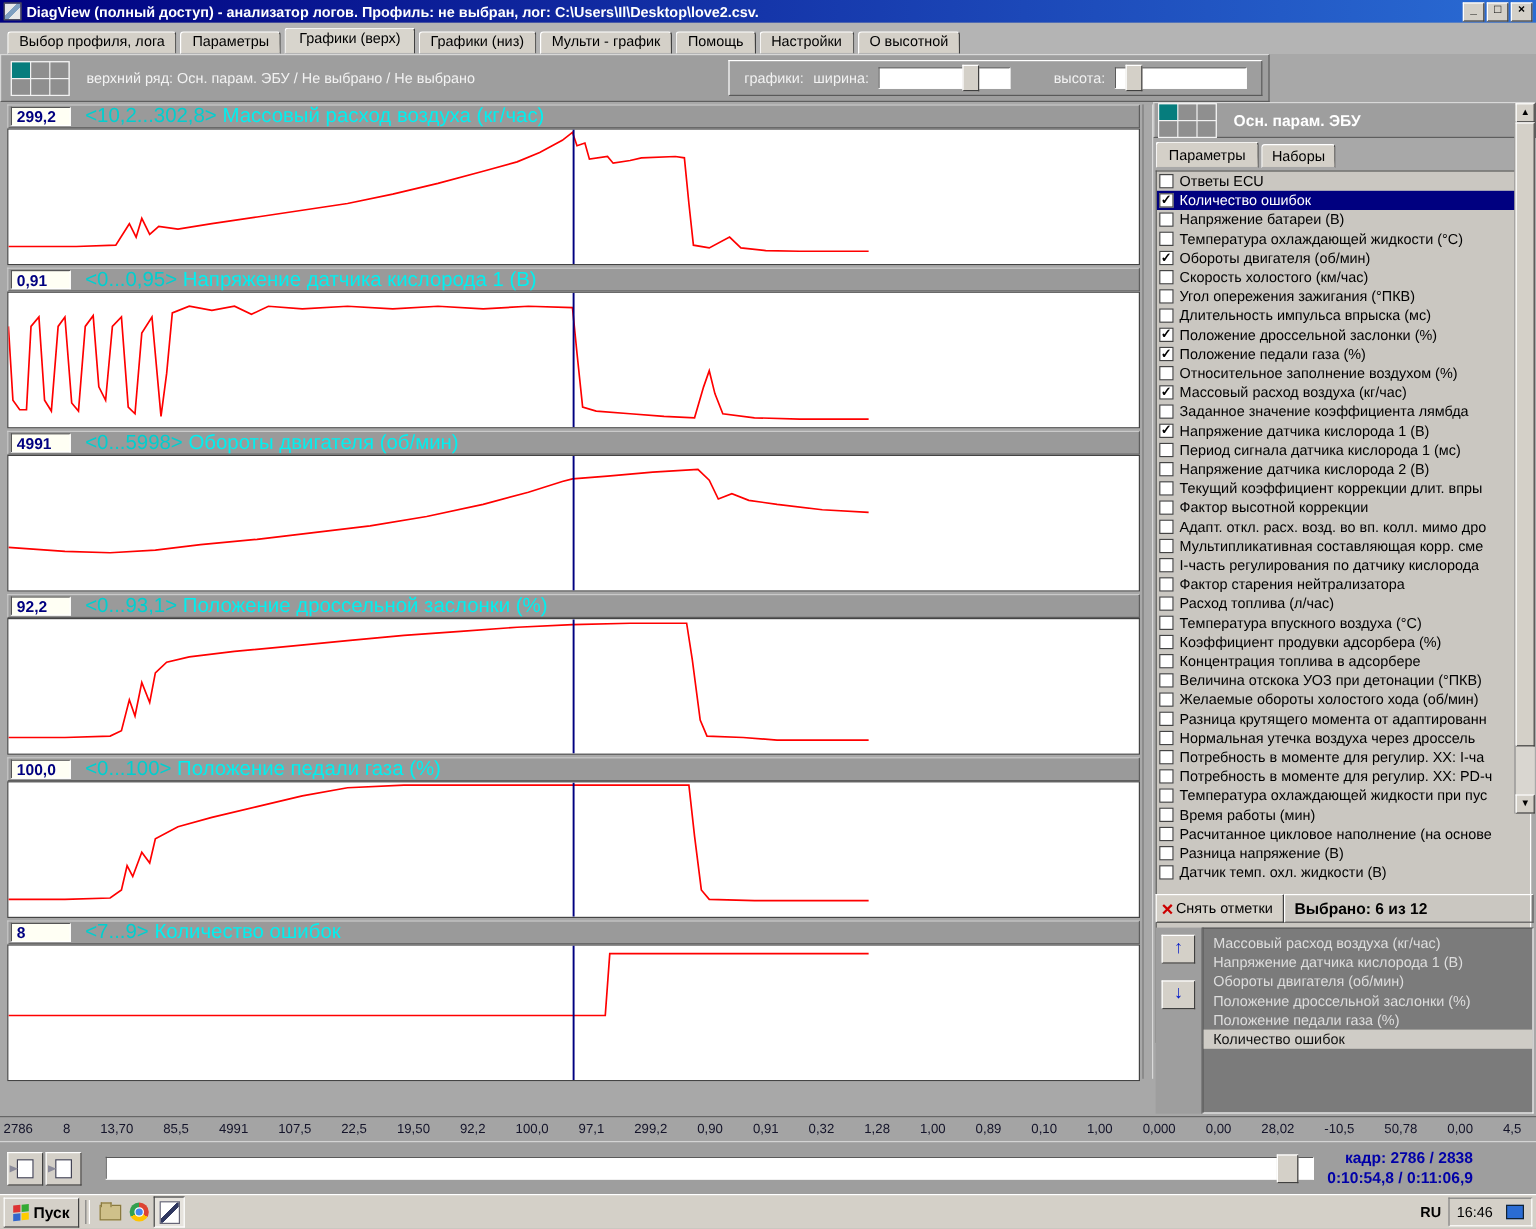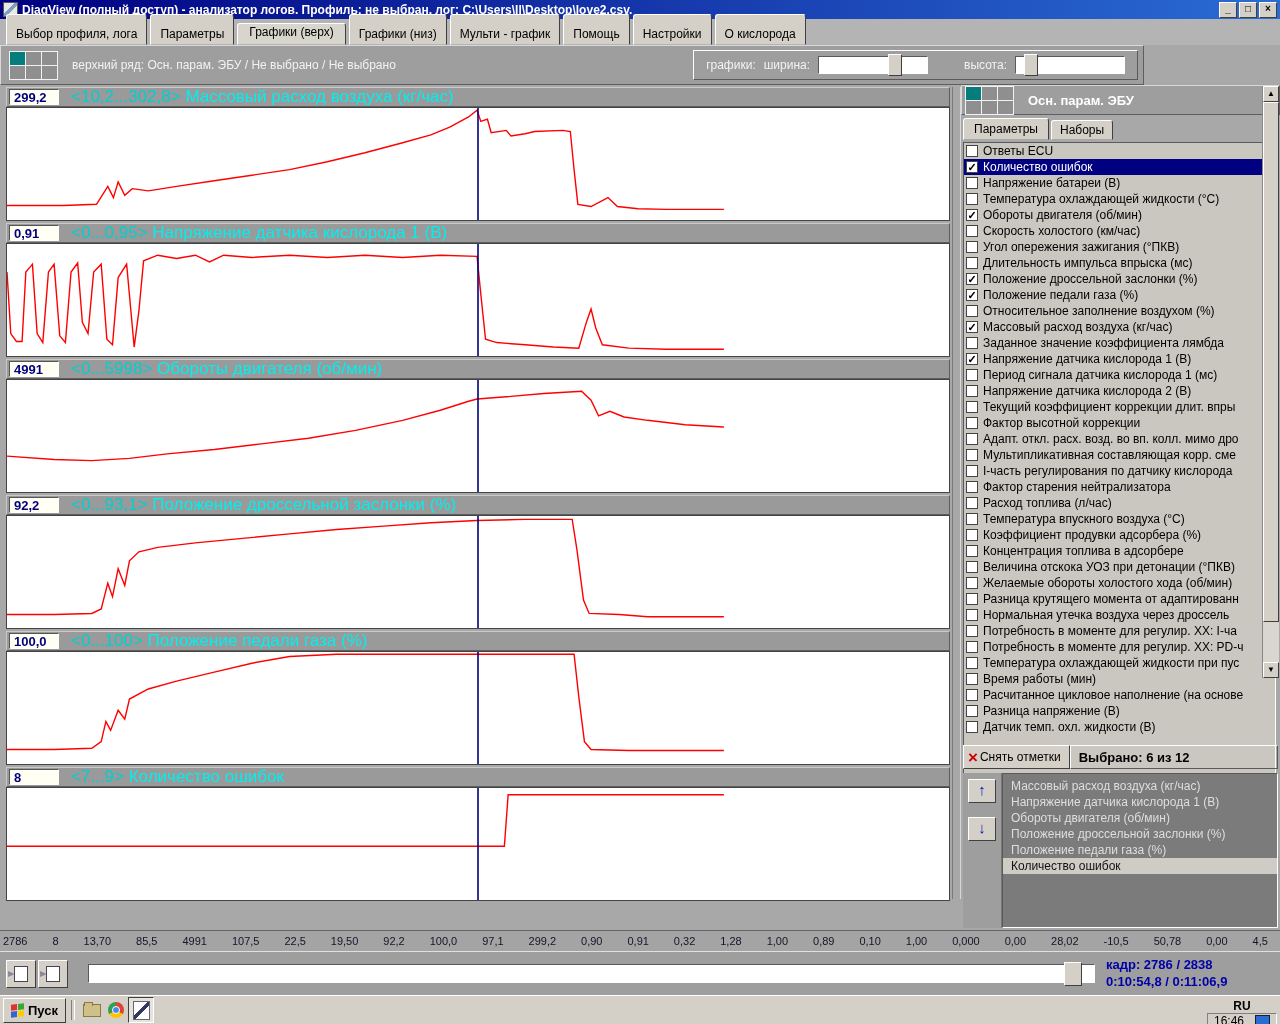--- a/index.html
+++ b/index.html
@@ -17,26 +17,26 @@
   .title-text{flex:1;white-space:nowrap;overflow:hidden;}
   .winbtns{display:flex;gap:2px;}
   .winbtn{width:16px;height:14px;background:#d4d0c8;border:1px solid;
     border-color:#fff #404040 #404040 #fff;font-size:10px;line-height:12px;text-align:center;
     color:#000;font-weight:bold;}
 
   
   .tabbar{position:absolute;left:0;top:19px;width:1280px;height:26px;background:#b4b4b4;
     display:flex;align-items:flex-end;padding-left:6px;box-sizing:border-box;}
   .tab{background:#d4d0c8;border:1px solid;border-color:#fff #404040 #b4b4b4 #fff;
-    border-radius:3px 3px 0 0;padding:12px 9px 3px;font-size:12px;margin-right:3px;color:#000;
+    border-radius:3px 3px 0 0;padding:0 9px 3px;font-size:12px;margin-right:3px;color:#000;
     white-space:nowrap;}
   .tab.active{padding:1px 11px 5px;position:relative;z-index:2;background:#d8d5cd;}
 
   
-  .toolbar{position:absolute;left:0;top:45px;width:1144px;height:40px;background:#9e9e9e;
+  .toolbar{position:absolute;left:0;top:45px;width:1058px;height:40px;background:#9e9e9e;
     border:1px solid;border-color:#d8d8d8 #5e5e5e #5e5e5e #d8d8d8;box-sizing:border-box;
     display:flex;align-items:center;}
   .gridicon{display:grid;grid-template-columns:repeat(3,15px);grid-auto-rows:13px;
     margin-left:8px;border:1px solid #f2f2f2;background:#f2f2f2;gap:1px;}
   .gridicon span{background:#8f8f8f;}
   .gridicon span.teal{background:#067d7d;}
   .layout-label{color:#f2f2f2;font-size:12px;margin-left:14px;}
   .slidergroup{position:absolute;right:5px;top:4px;height:30px;display:flex;align-items:center;
     gap:8px;padding:0 12px;box-sizing:border-box;}
   .slidergroup .lbl{color:#f2f2f2;font-size:12px;}
@@ -107,21 +107,21 @@
   .sel-row{font-size:12px;color:#dedede;padding:1px 4px 1px 8px;white-space:nowrap;}
   .sel-row.active{background:#cfccc6;color:#111;}
 
   
   .valuesbar{position:absolute;left:0;top:930px;width:1280px;height:22px;background:#a4a4a4;
     border-top:1px solid #666;border-bottom:1px solid #e0e0e0;box-sizing:border-box;
     display:flex;align-items:center;justify-content:space-between;padding:0 12px 0 3px;
     font-size:11px;color:#14142a;}
 
   
-  .navbar{position:absolute;left:0;top:952px;width:1280px;height:43px;background:#9e9e9e;}
+  .navbar{position:absolute;left:0;top:952px;width:1280px;height:43px;background:#9e9e9e;text-align:right;}
   .navbtns{position:absolute;left:6px;top:8px;display:flex;gap:2px;}
   .navbtn{width:28px;height:26px;background:#d4d0c8;border:1px solid;
     border-color:#fff #404040 #404040 #fff;display:flex;align-items:center;justify-content:center;}
   .doc{width:12px;height:14px;background:#fff;border:1px solid #445;position:relative;}
   .doc:after{content:"";position:absolute;left:-7px;top:4px;width:0;height:0;
     border-left:7px solid #8a8a9a;border-top:3px solid transparent;border-bottom:3px solid transparent;}
   .navtrack{position:absolute;left:88px;top:12px;width:1005px;height:17px;background:#fff;
     border:1px solid;border-color:#5a5a5a #fff #fff #5a5a5a;}
   .navthumb{position:absolute;top:-3px;width:16px;height:22px;background:#d4d0c8;
     border:1px solid;border-color:#fff #404040 #404040 #fff;}
@@ -143,21 +143,21 @@
   .foldericon{width:16px;height:11px;background:#cfc08a;border:1px solid #8a7a40;position:relative;}
   .foldericon:before{content:"";position:absolute;left:0;top:-3px;width:7px;height:3px;
     background:#cfc08a;border:1px solid #8a7a40;border-bottom:none;}
   .chromeicon{width:16px;height:16px;border-radius:50%;
     background:conic-gradient(#dd4433 0 120deg,#ffc400 120deg 240deg,#33a050 240deg 360deg);
     position:relative;}
   .chromeicon:after{content:"";position:absolute;left:4px;top:4px;width:8px;height:8px;
     border-radius:50%;background:#4488ee;border:1.5px solid #fff;box-sizing:border-box;}
   .appglyph{width:15px;height:17px;background:#fff;border:1px solid #667;
     background-image:linear-gradient(135deg,transparent 42%,#303860 42% 58%,transparent 58%);}
-  .tray{margin-left:auto;display:flex;align-items:center;height:23px;margin-right:3px;flex-direction:column;}
+  .tray{margin-left:auto;display:flex;align-items:center;height:23px;margin-right:3px;}
   .lang{font-size:12px;font-weight:bold;padding:0 6px;}
   .traybox{height:22px;border:1px solid;border-color:#808080 #fff #fff #808080;
     display:flex;align-items:center;gap:11px;padding:0 6px;font-size:12px;}
   .monicon{width:13px;height:10px;background:#2a6cd4;border:1px solid #123;}
 </style>
 </head>
 <body>
 
 <div class="titlebar">
   <span class="appicon"></span>
@@ -170,21 +170,21 @@
 </div>
 
 <div class="tabbar">
     <div class="tab">Выбор профиля, лога</div>
     <div class="tab">Параметры</div>
     <div class="tab active">Графики (верх)</div>
     <div class="tab">Графики (низ)</div>
     <div class="tab">Мульти - график</div>
     <div class="tab">Помощь</div>
     <div class="tab">Настройки</div>
-    <div class="tab">О кислорода</div>
+    <div class="tab">О высотной</div>
   </div>
 
 <div class="toolbar">
   <span class="gridicon">
     <span class="teal"></span>
       <span></span>
       <span></span>
       <span></span>
       <span></span>
       <span></span>

